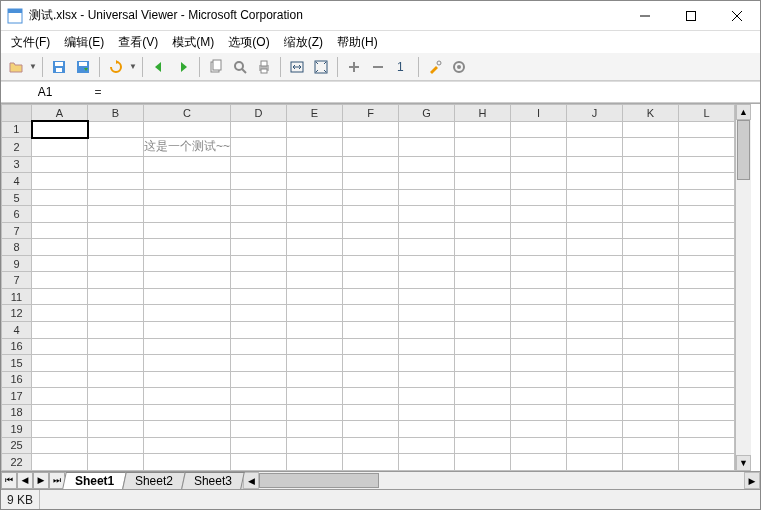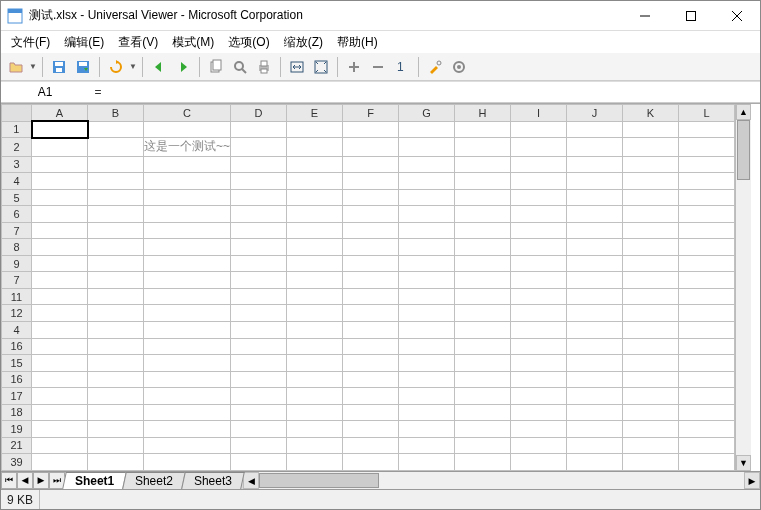--- a/index.html
+++ b/index.html
@@ -504,36 +504,36 @@
               <td class="cell" style="width:56px"></td>
               <td class="cell" style="width:56px"></td>
               <td class="cell" style="width:56px"></td>
               <td class="cell" style="width:56px"></td>
               <td class="cell" style="width:56px"></td>
               <td class="cell" style="width:56px"></td>
               <td class="cell" style="width:56px"></td>
               <td class="cell" style="width:56px"></td>
             </tr>
             <tr>
-              <th class="rowhdr">21</th>
-              <td class="cell" style="width:56px"></td>
-              <td class="cell" style="width:56px"></td>
-              <td class="cell" style="width:56px"></td>
-              <td class="cell" style="width:56px"></td>
-              <td class="cell" style="width:56px"></td>
-              <td class="cell" style="width:56px"></td>
-              <td class="cell" style="width:56px"></td>
-              <td class="cell" style="width:56px"></td>
-              <td class="cell" style="width:56px"></td>
-              <td class="cell" style="width:56px"></td>
-              <td class="cell" style="width:56px"></td>
-              <td class="cell" style="width:56px"></td>
-            </tr>
-            <tr>
-              <th class="rowhdr">39</th>
+              <th class="rowhdr">25</th>
+              <td class="cell" style="width:56px"></td>
+              <td class="cell" style="width:56px"></td>
+              <td class="cell" style="width:56px"></td>
+              <td class="cell" style="width:56px"></td>
+              <td class="cell" style="width:56px"></td>
+              <td class="cell" style="width:56px"></td>
+              <td class="cell" style="width:56px"></td>
+              <td class="cell" style="width:56px"></td>
+              <td class="cell" style="width:56px"></td>
+              <td class="cell" style="width:56px"></td>
+              <td class="cell" style="width:56px"></td>
+              <td class="cell" style="width:56px"></td>
+            </tr>
+            <tr>
+              <th class="rowhdr">22</th>
               <td class="cell" style="width:56px"></td>
               <td class="cell" style="width:56px"></td>
               <td class="cell" style="width:56px"></td>
               <td class="cell" style="width:56px"></td>
               <td class="cell" style="width:56px"></td>
               <td class="cell" style="width:56px"></td>
               <td class="cell" style="width:56px"></td>
               <td class="cell" style="width:56px"></td>
               <td class="cell" style="width:56px"></td>
               <td class="cell" style="width:56px"></td>

